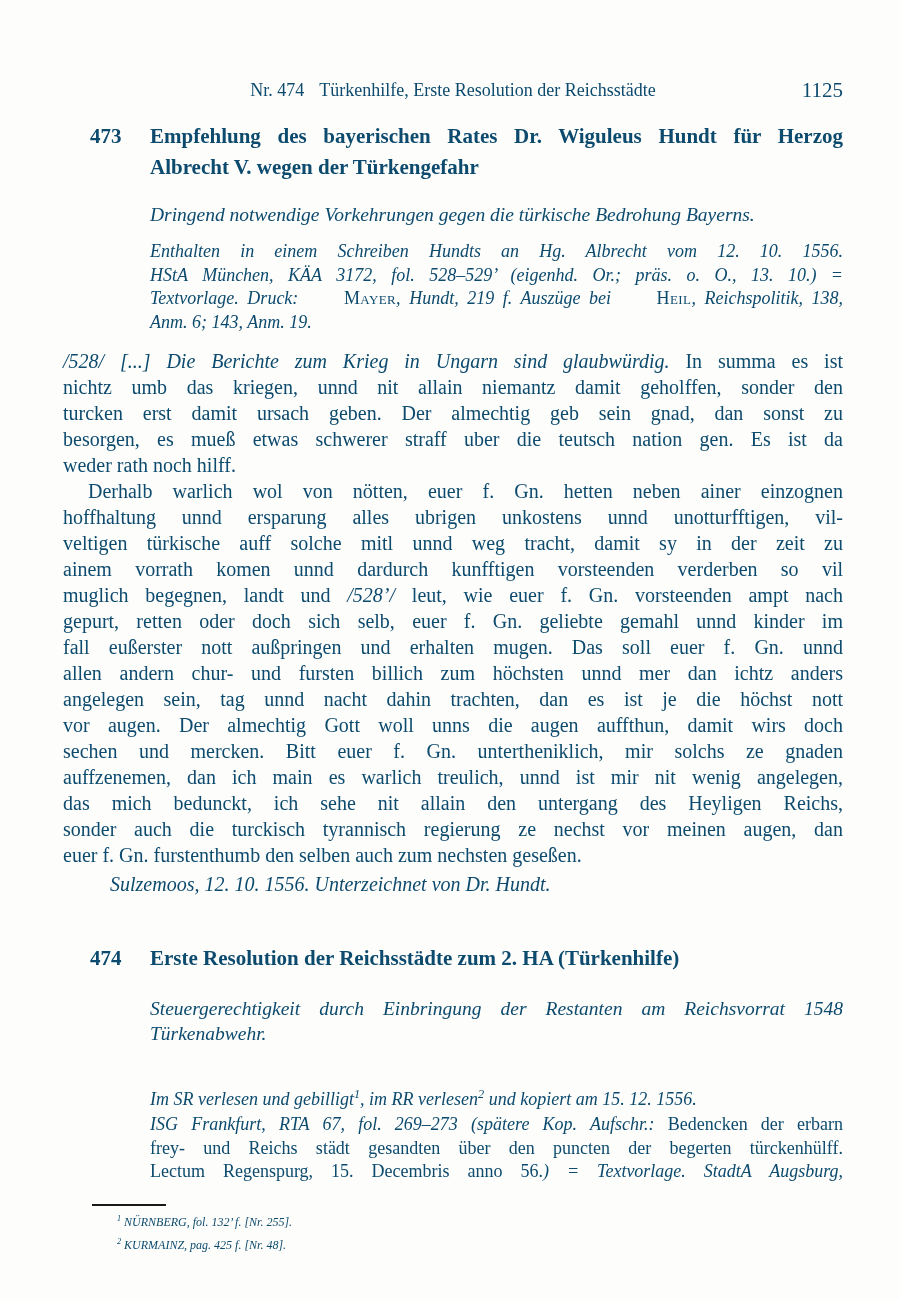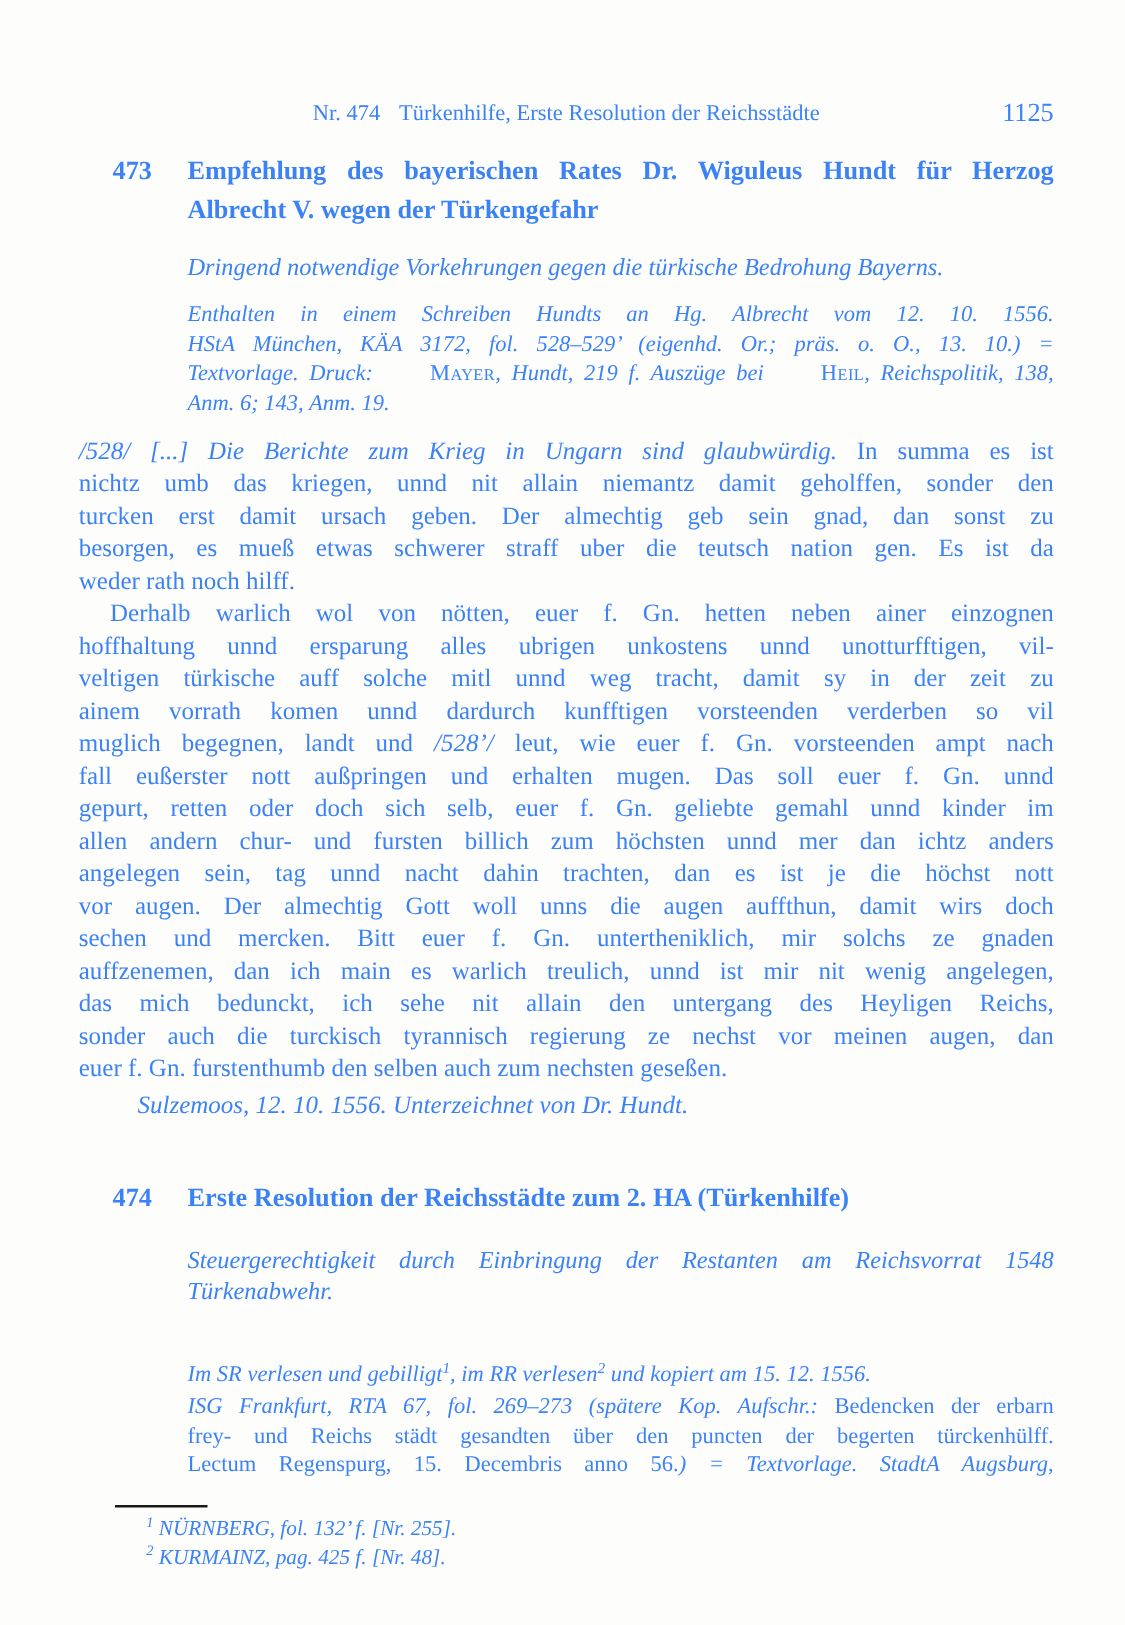--- a/index.html
+++ b/index.html
@@ -1,20 +1,20 @@
 <!DOCTYPE html>
 <html><head>
 <meta charset="utf-8">
 <style>
   html,body{margin:0;padding:0;background:#e8e8e4;}
   .page{
     position:relative;
     width:900px;height:1300px;
     background:#fdfdfb;
-    color:#3b82f6;
+    color:#0c4a6e;
     font-family:"Liberation Serif","DejaVu Serif",serif;
     overflow:hidden;
     margin:0 auto;
   }
   .abs{position:absolute;}
   
   .running-head{
     top:80px;left:63px;width:780px;height:26px;
     font-size:18px;
   }
@@ -25,21 +25,21 @@
   .doc-num{margin-left:27px;width:60px;flex:0 0 60px;}
   .doc-title{flex:1;}
   
   .summary{left:150px;width:693px;font-style:italic;font-size:19.5px;line-height:25px;}
   .provenance{left:150px;width:693px;font-style:italic;font-size:18px;line-height:23.5px;}
   
   .body-par{left:63px;width:780px;font-size:20px;line-height:26px;}
   .dateline{left:110px;width:690px;font-style:italic;font-size:20px;line-height:26px;}
   
   .fn-rule{left:92px;top:1204px;width:74px;height:2px;background:#1a1918;}
-  .footnotes{left:63px;width:780px;font-style:italic;font-size:17px;line-height:23px;}
+  .footnotes{left:63px;width:780px;font-style:italic;font-size:12px;line-height:23px;}
   
   .line{text-align:left;}
   .line.j{text-align:justify;text-align-last:justify;}
   .seg-t{}
   .seg-i{font-style:italic;}
   .seg-n{font-style:normal;}
   .seg-sc{font-style:normal;font-variant:small-caps;letter-spacing:0.4px;margin-left:37px;}
   .seg-sup{vertical-align:super;font-size:68%;line-height:0;}
 </style>
 </head>
@@ -81,22 +81,22 @@
       <div class="line j"><span class="seg-t">besorgen, es mueß etwas schwerer straff uber die teutsch nation gen. Es ist da</span></div>
       <div class="line"><span class="seg-t">weder rath noch hilff.</span></div>
     </div>
 
   <div class="abs body-par" style="top:478px;">
       <div class="line j" style="text-indent: 25px;"><span class="seg-t">Derhalb warlich wol von nötten, euer f. Gn. hetten neben ainer einzognen</span></div>
       <div class="line j"><span class="seg-t">hoffhaltung unnd ersparung alles ubrigen unkostens unnd unotturfftigen, vil-</span></div>
       <div class="line j"><span class="seg-t">veltigen türkische auff solche mitl unnd weg tracht, damit sy in der zeit zu</span></div>
       <div class="line j"><span class="seg-t">ainem vorrath komen unnd dardurch kunfftigen vorsteenden verderben so vil</span></div>
       <div class="line j"><span class="seg-t">muglich begegnen, landt und </span><span class="seg-i">/528’/</span><span class="seg-t"> leut, wie euer f. Gn. vorsteenden ampt nach</span></div>
+      <div class="line j"><span class="seg-t">gepurt, retten oder doch sich selb, euer f. Gn. geliebte gemahl unnd kinder im</span></div>
       <div class="line j"><span class="seg-t">fall eußerster nott außpringen und erhalten mugen. Das soll euer f. Gn. unnd</span></div>
-      <div class="line j"><span class="seg-t">gepurt, retten oder doch sich selb, euer f. Gn. geliebte gemahl unnd kinder im</span></div>
       <div class="line j"><span class="seg-t">allen andern chur- und fursten billich zum höchsten unnd mer dan ichtz anders</span></div>
       <div class="line j"><span class="seg-t">angelegen sein, tag unnd nacht dahin trachten, dan es ist je die höchst nott</span></div>
       <div class="line j"><span class="seg-t">vor augen. Der almechtig Gott woll unns die augen auffthun, damit wirs doch</span></div>
       <div class="line j"><span class="seg-t">sechen und mercken. Bitt euer f. Gn. untertheniklich, mir solchs ze gnaden</span></div>
       <div class="line j"><span class="seg-t">auffzenemen, dan ich main es warlich treulich, unnd ist mir nit wenig angelegen,</span></div>
       <div class="line j"><span class="seg-t">das mich bedunckt, ich sehe nit allain den untergang des Heyligen Reichs,</span></div>
       <div class="line j"><span class="seg-t">sonder auch die turckisch tyrannisch regierung ze nechst vor meinen augen, dan</span></div>
       <div class="line"><span class="seg-t">euer f. Gn. furstenthumb den selben auch zum nechsten geseßen.</span></div>
     </div>
 

